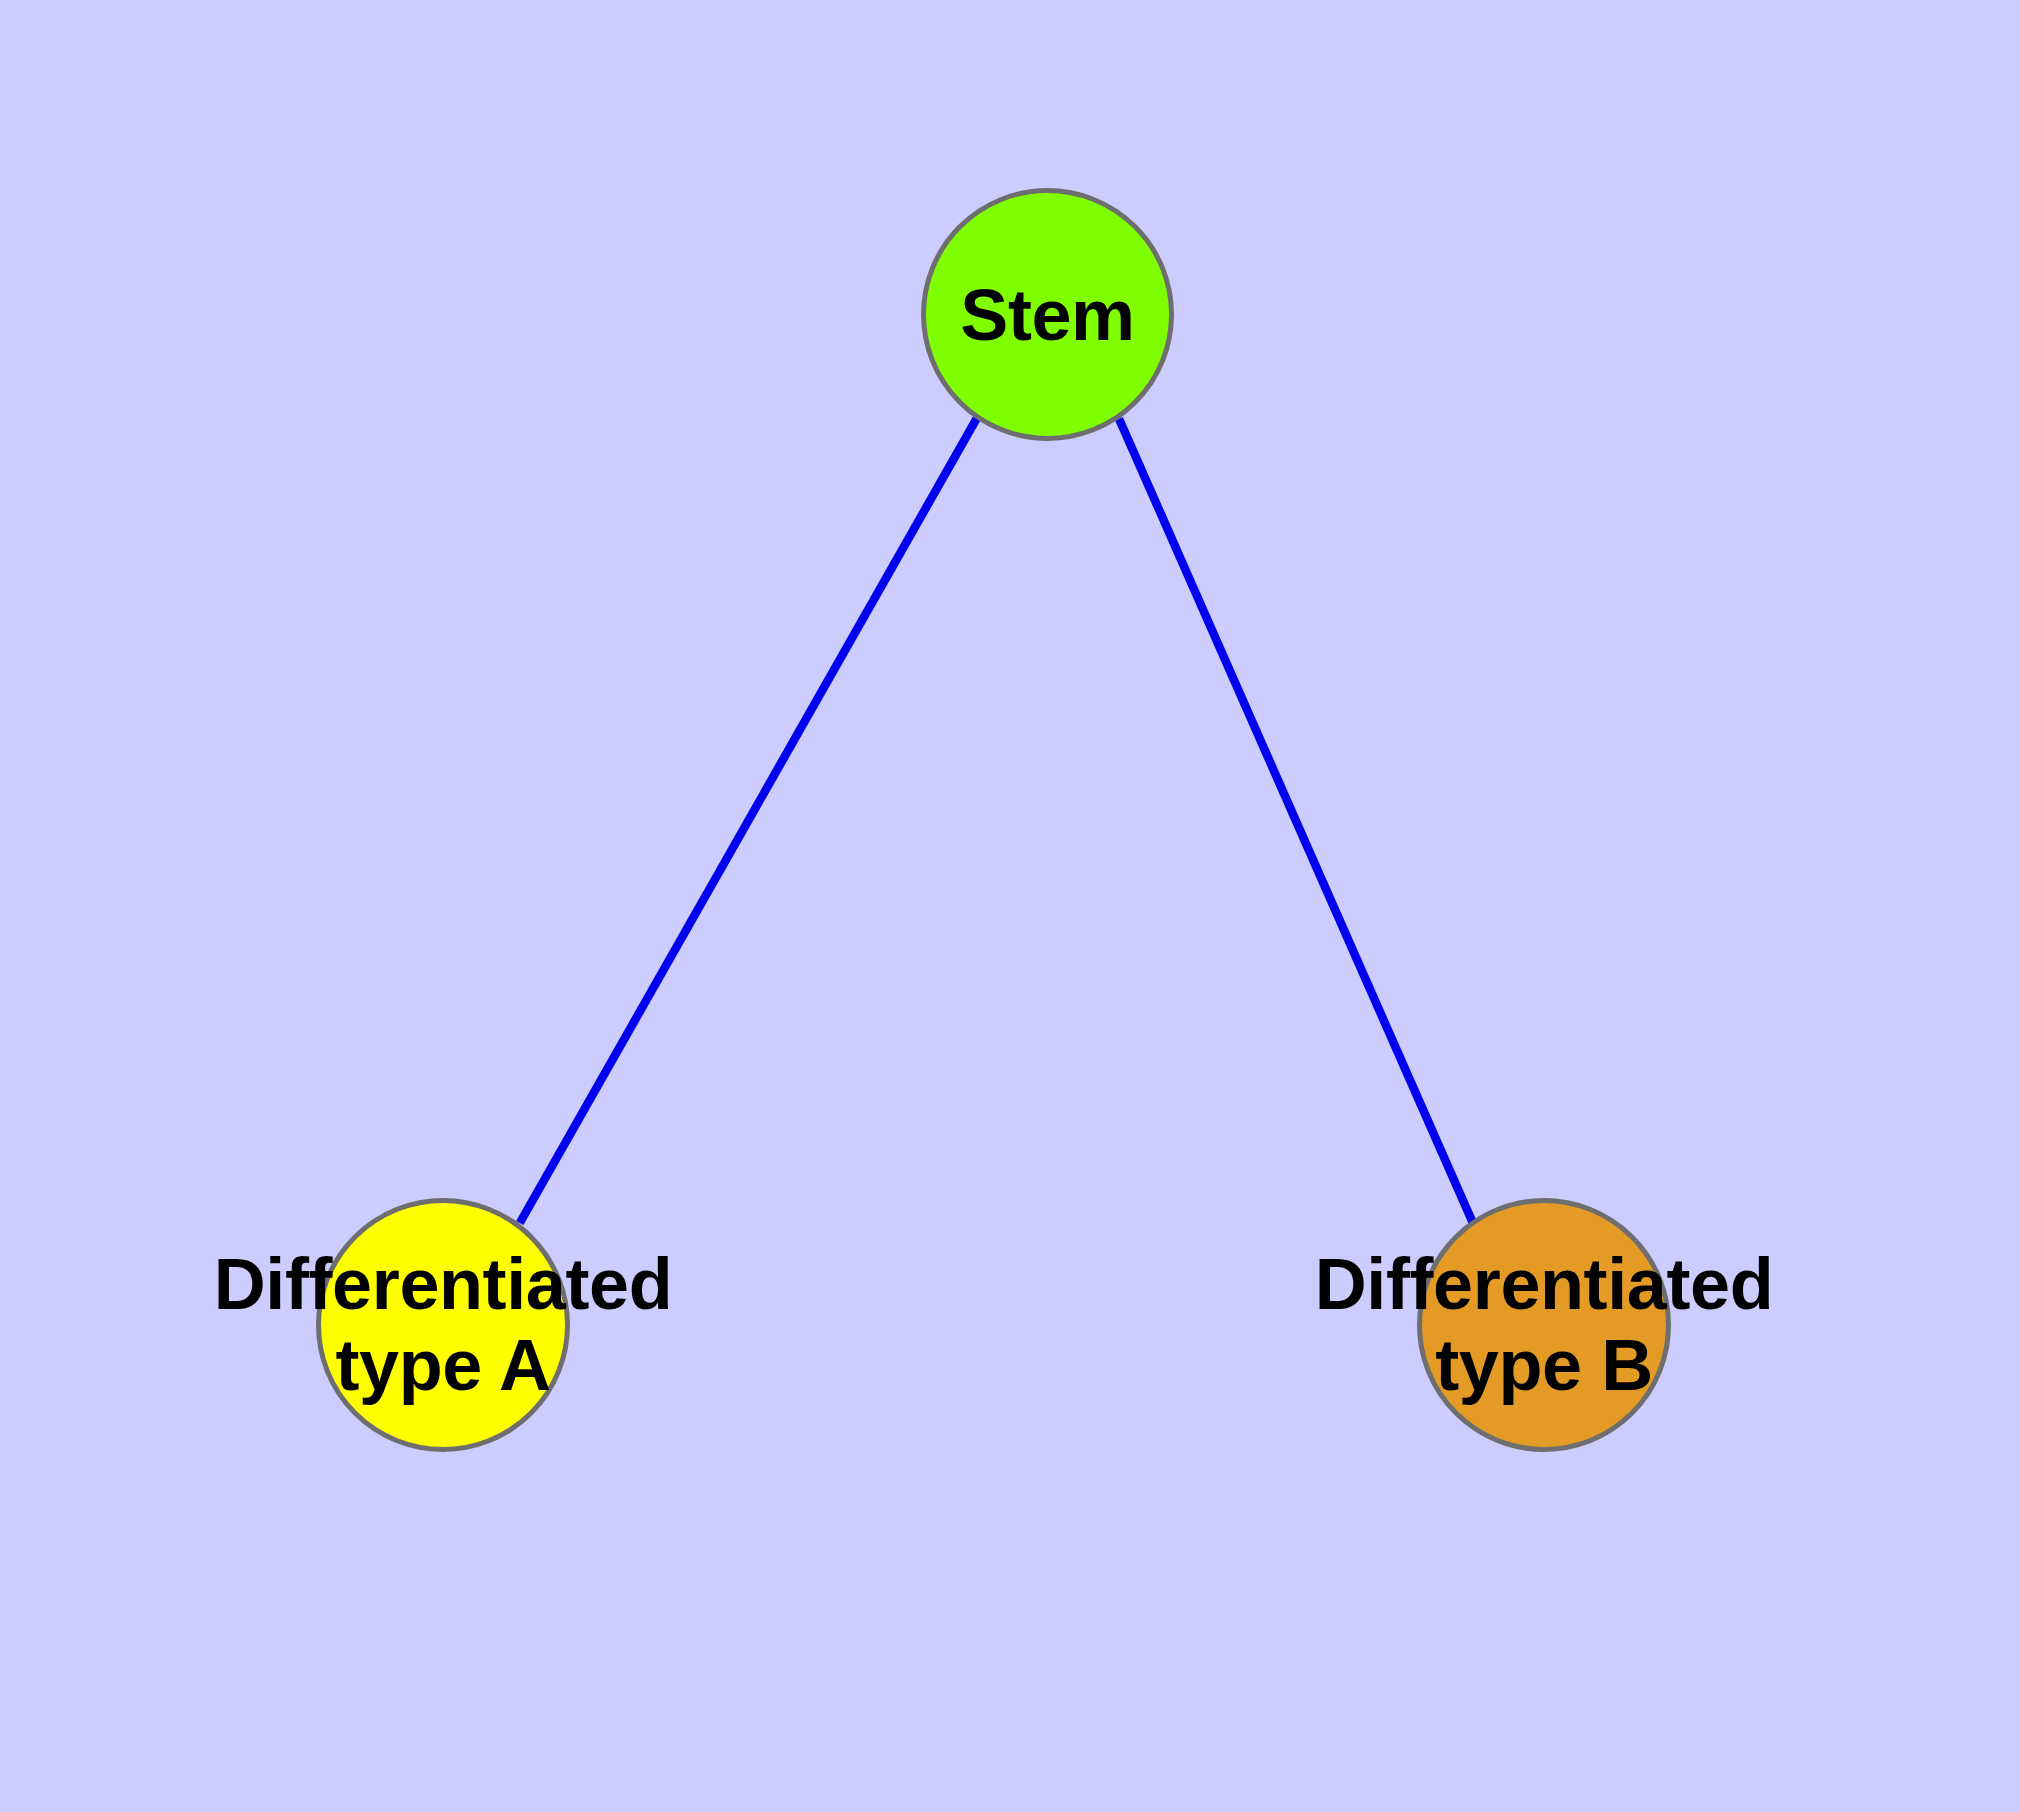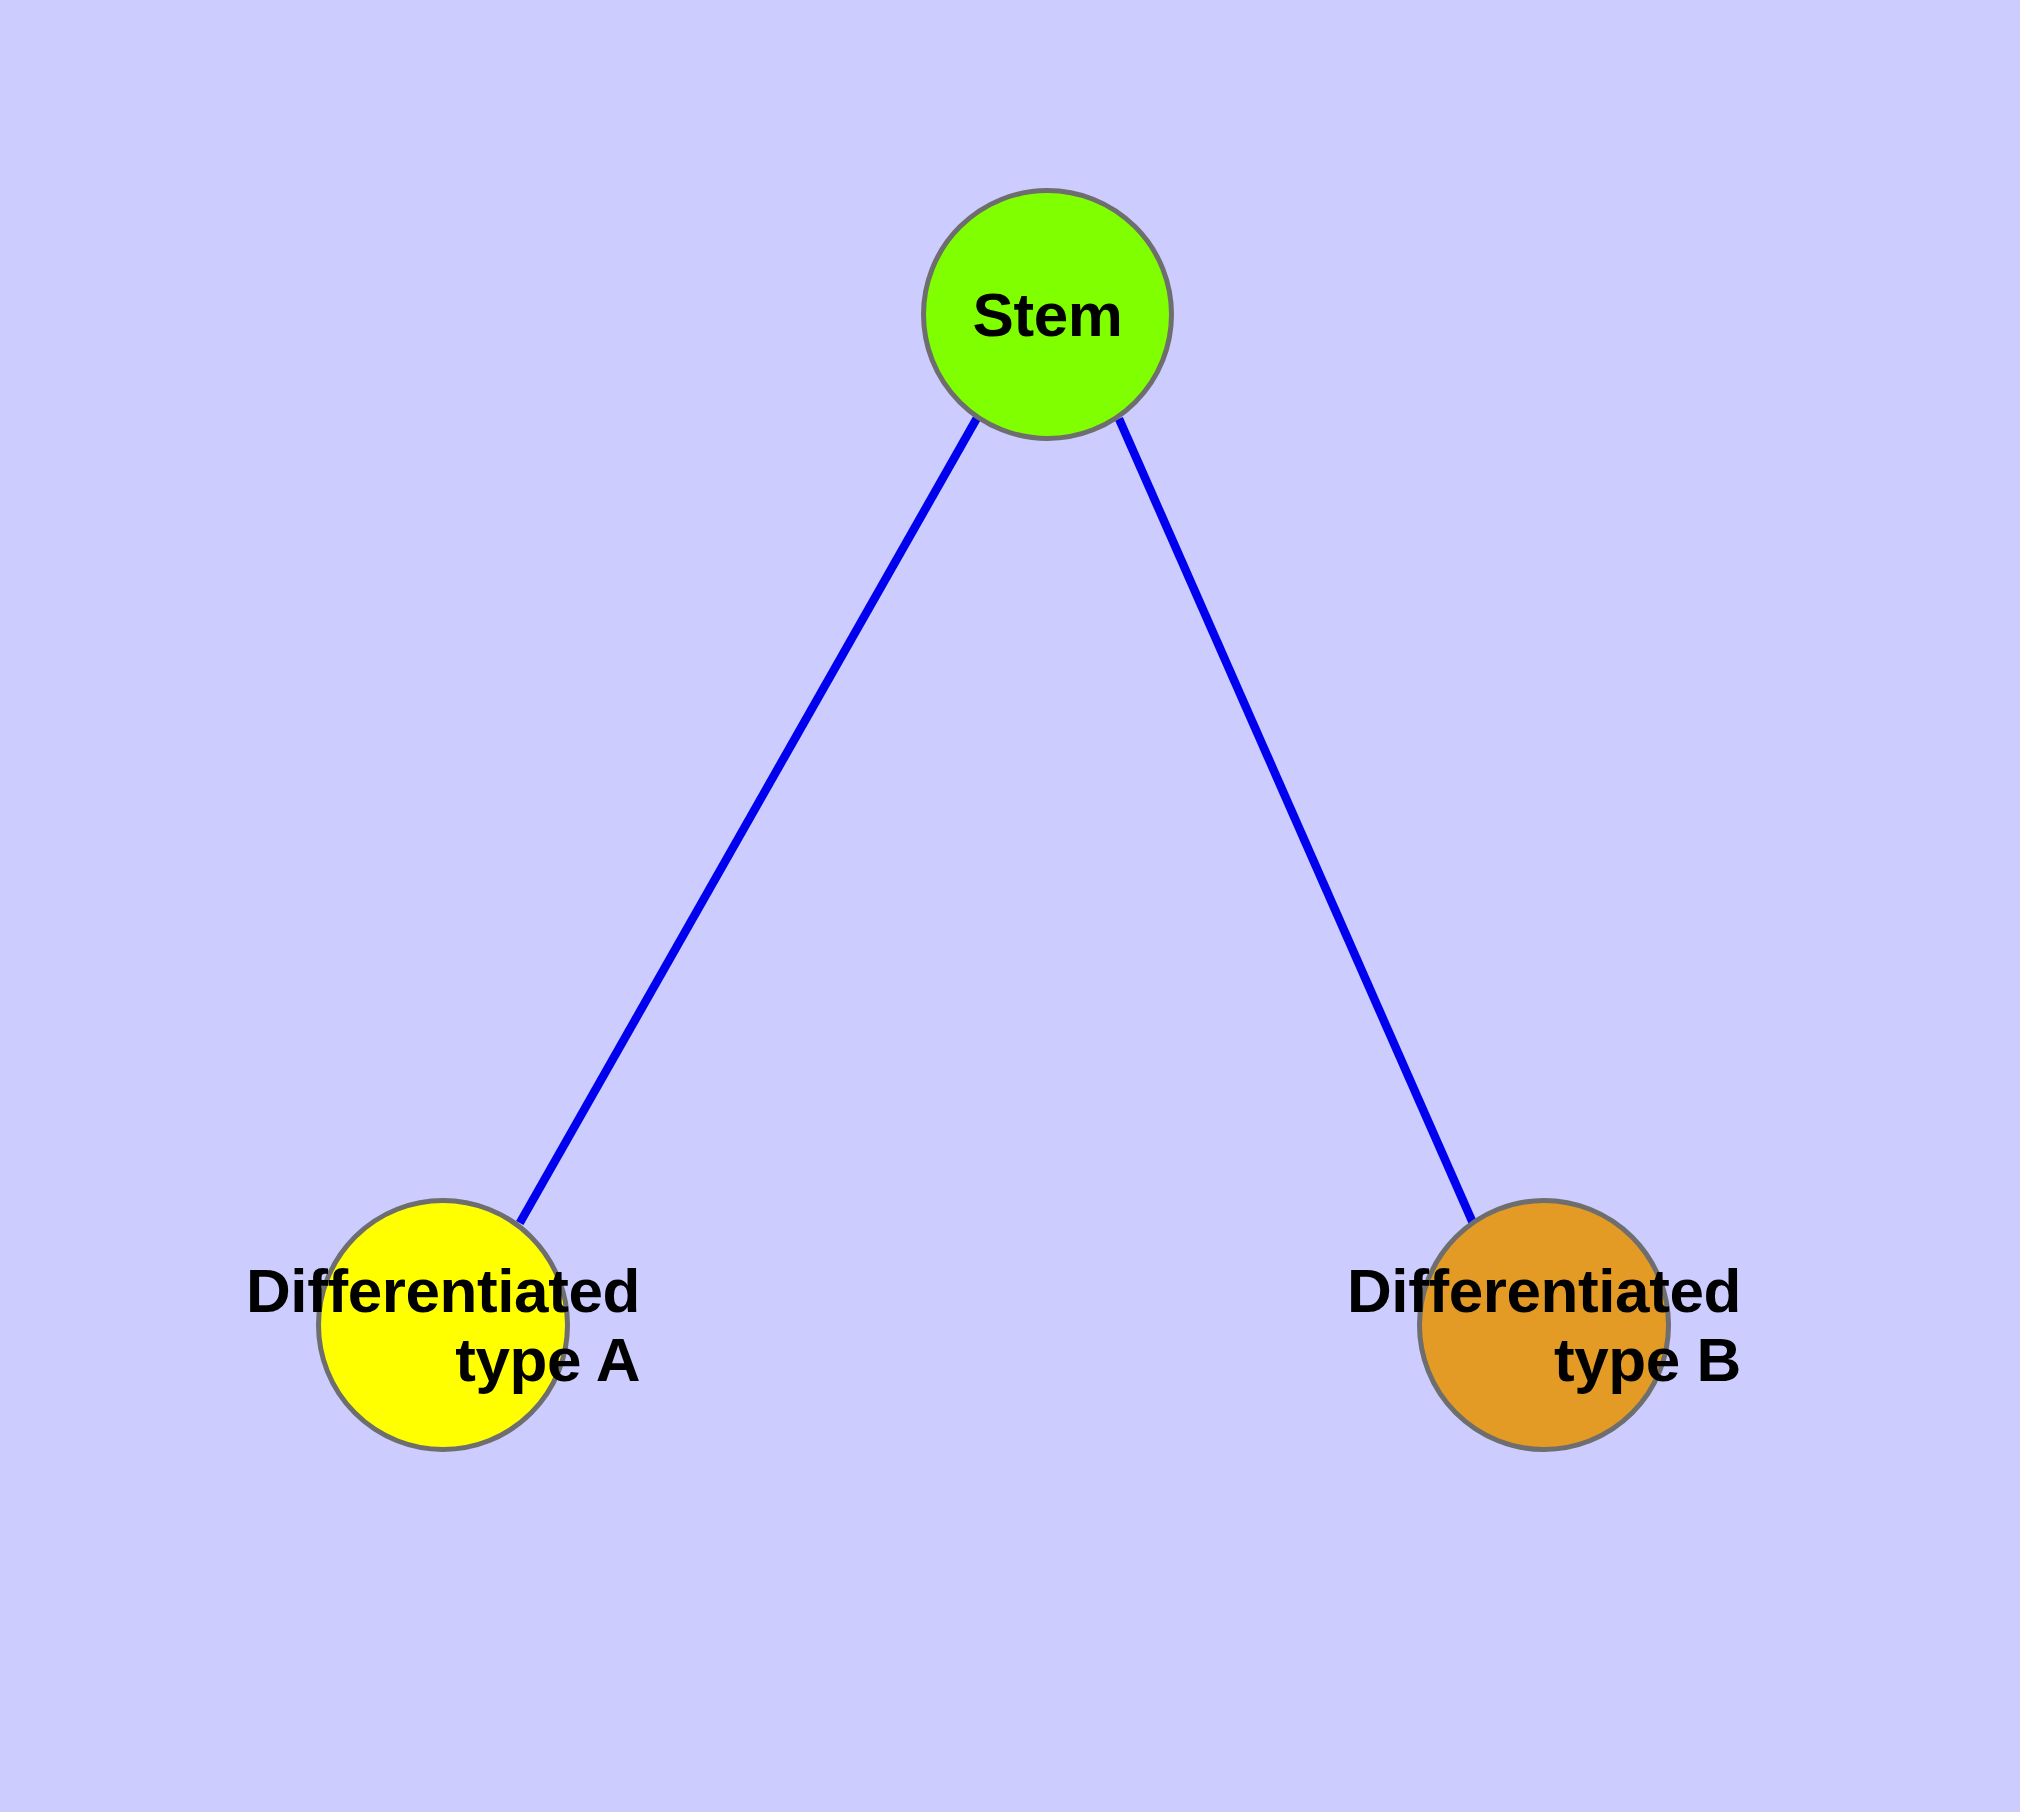--- a/index.html
+++ b/index.html
@@ -31,25 +31,25 @@
     border-radius: 50%;
     box-sizing: border-box;
     border: 5.1px solid #6e6e6e;
   }
   .node-label {
     position: absolute;
     left: 50%;
     top: 50%;
     transform: translate(-50%, -50%);
     white-space: pre;
-    text-align: right;
+    text-align: center;
     color: #000000;
     font-family: "Liberation Sans", sans-serif;
     font-weight: bold;
-    font-size: 62px;
+    font-size: 72px;
     line-height: 1.12;
     letter-spacing: -0.4px;
     pointer-events: none;
   }
   #node-stem {
     left: 921px;
     top: 188px;
     width: 253px;
     height: 253px;
     background: #7fff00;

